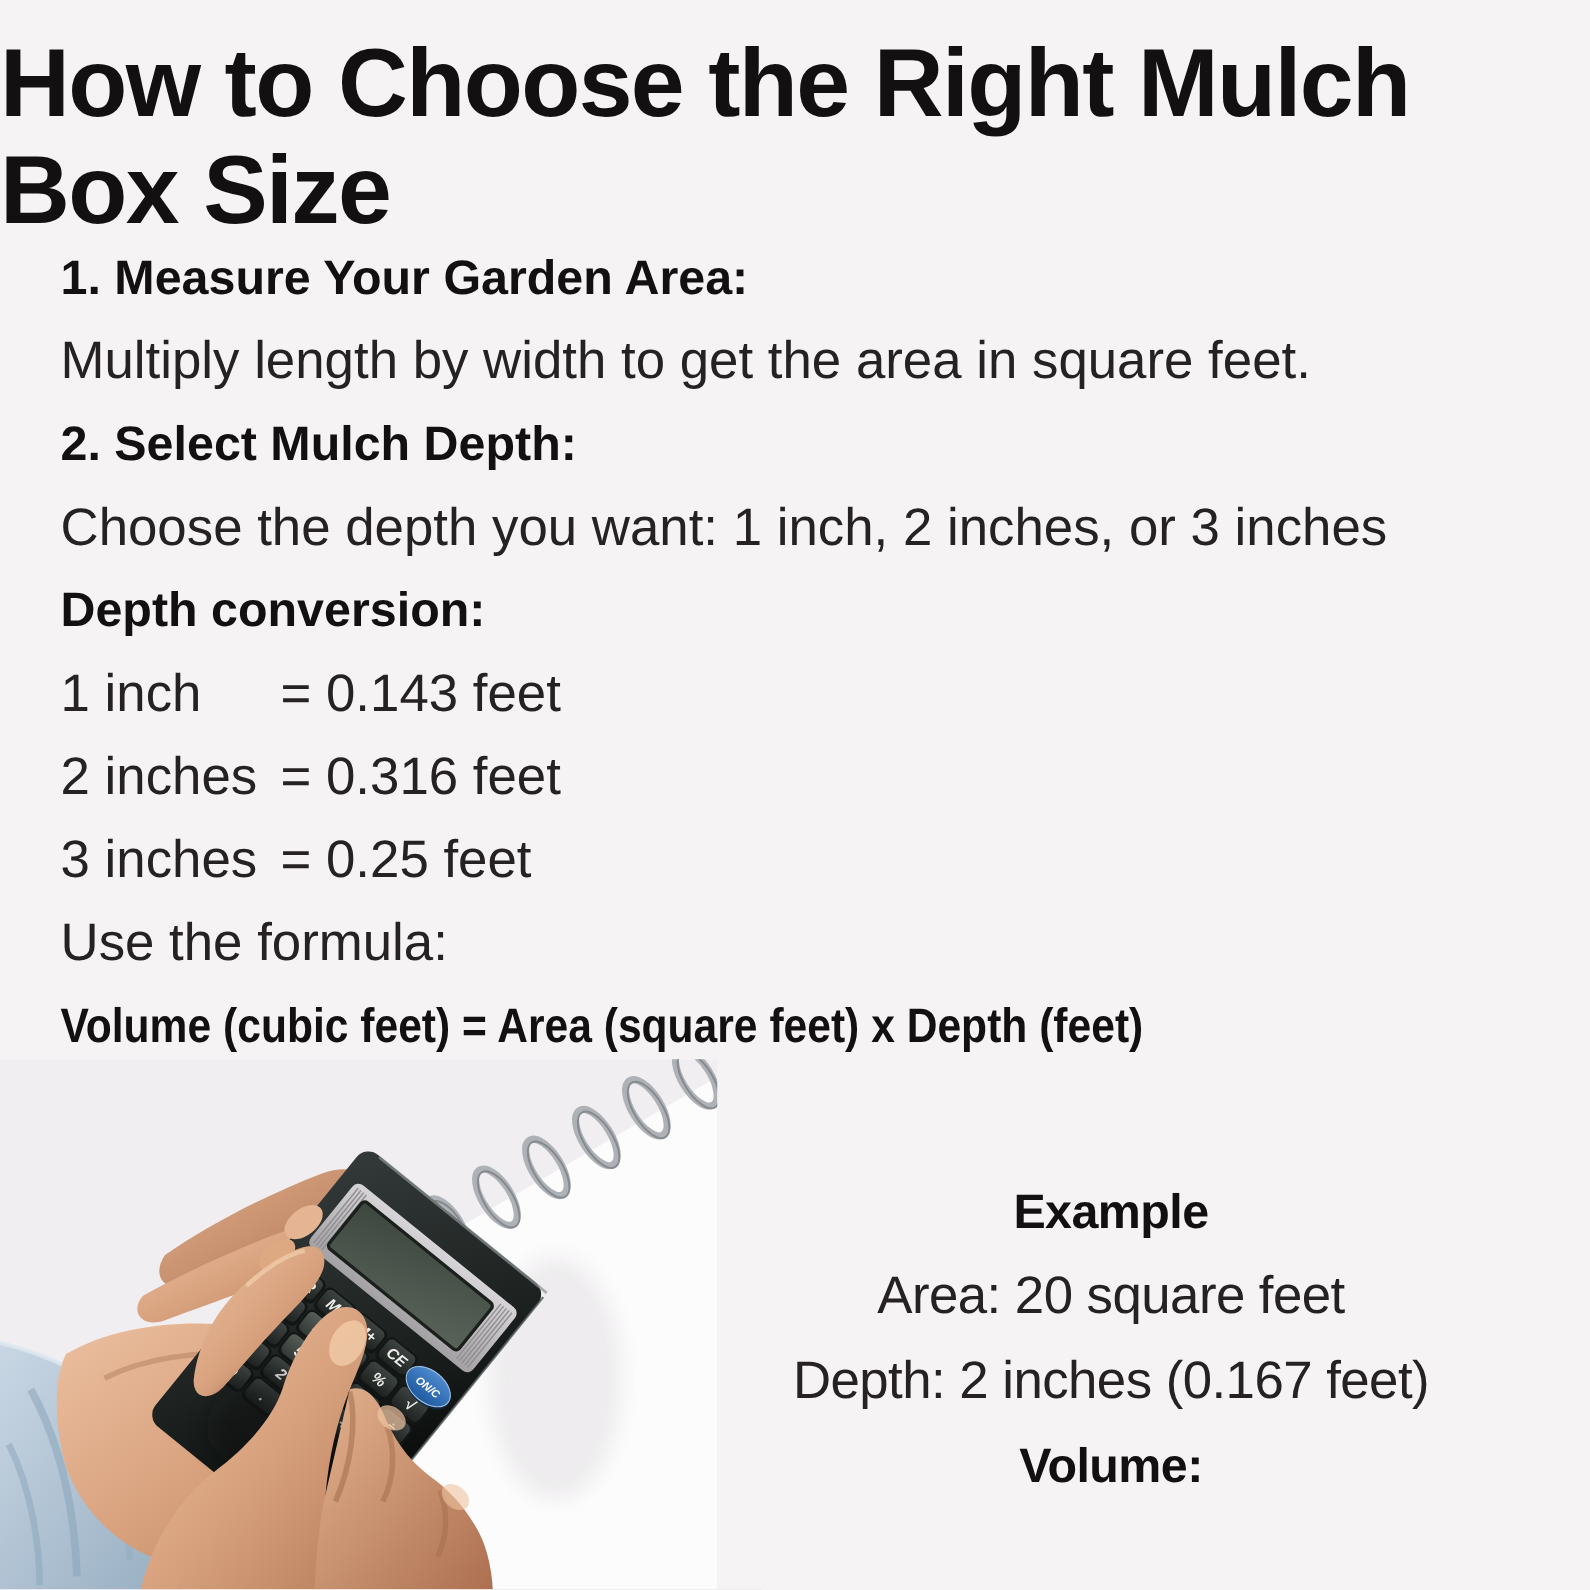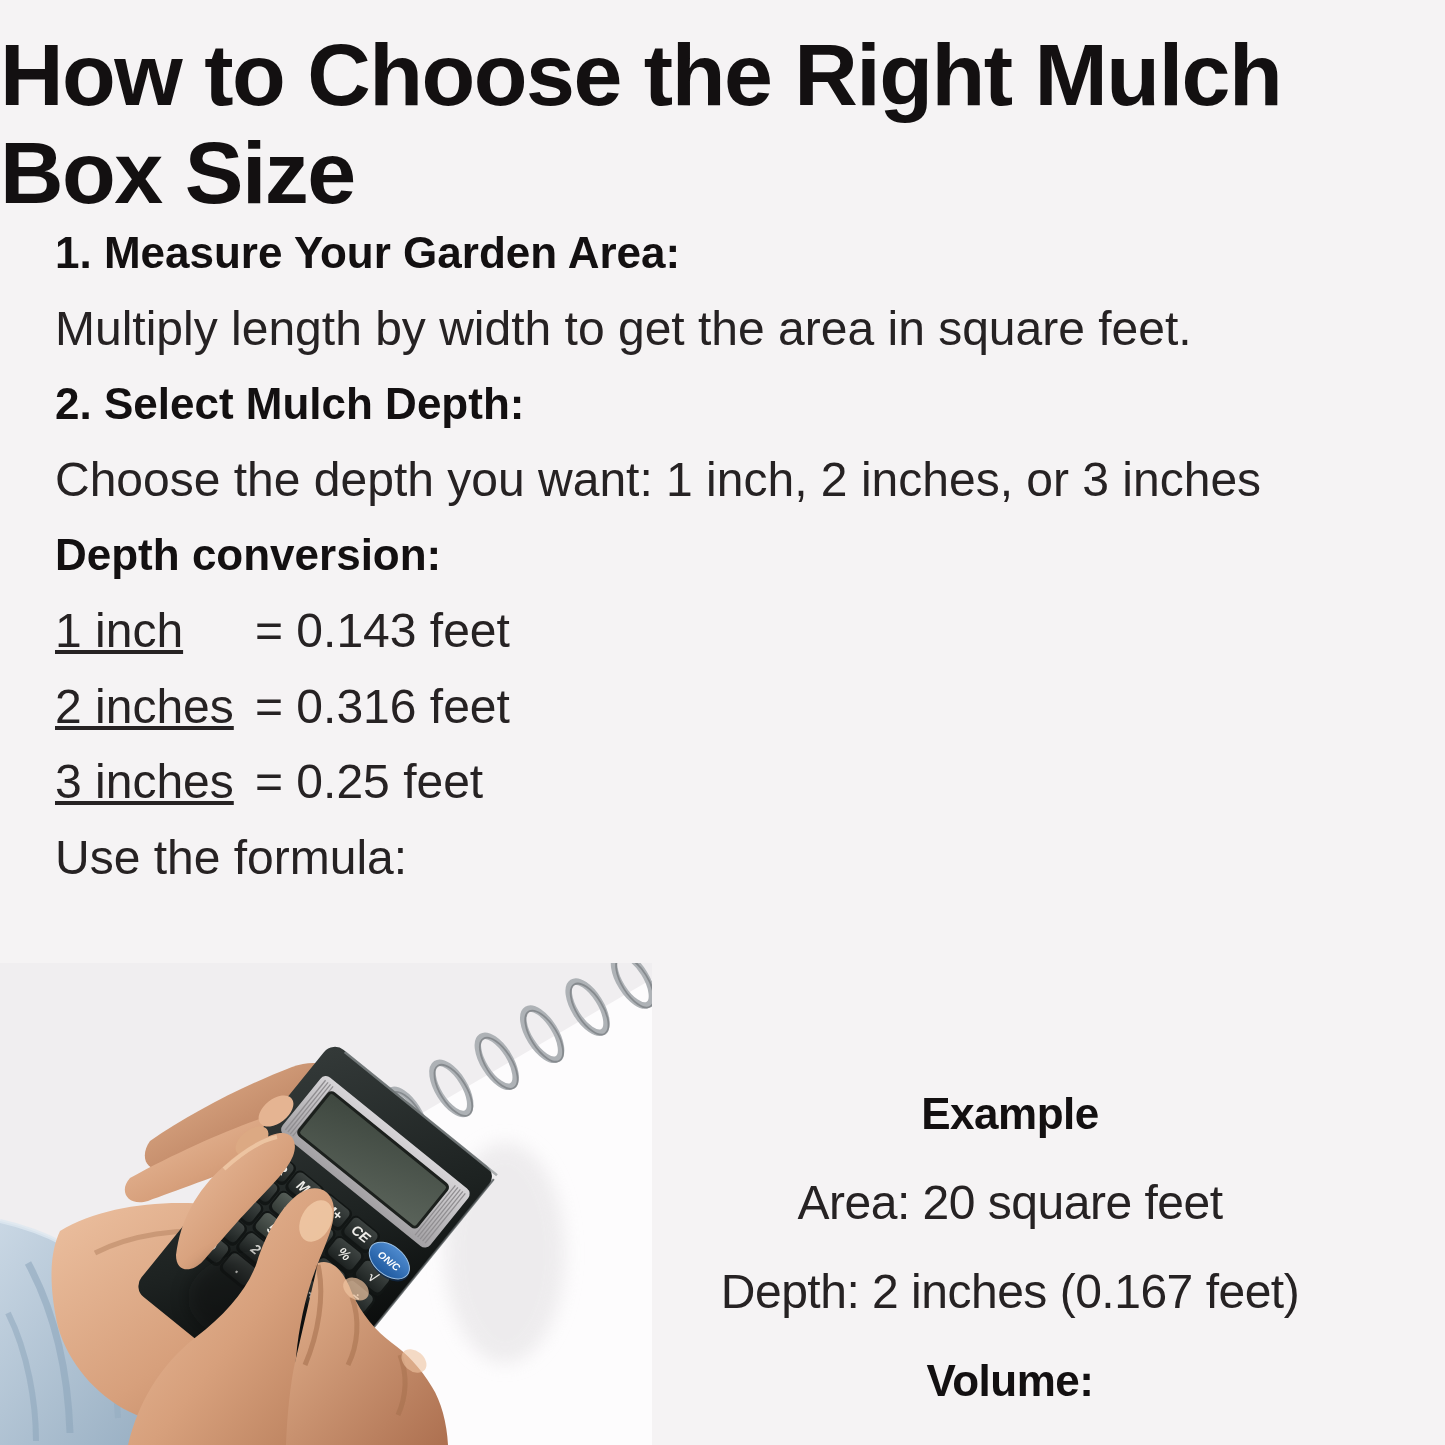--- a/index.html
+++ b/index.html
@@ -14,27 +14,27 @@
     color:#131011;
   }
   .content{
     position:absolute; left:55px; top:215px; width:1390px;
     font-size:48px; line-height:75.6px;
   }
   .content p{margin:0;}
   .h{font-weight:700; color:#131011; font-size:44px;}
   .nowrap{white-space:nowrap;}
   .row{display:flex;}
-  .dlabel{width:200px; flex:0 0 auto;text-decoration:underline;}
+  .dlabel{width:200px; flex:0 0 auto;}
   .squeeze{display:inline-block; transform:scaleX(.88); transform-origin:0 50%; white-space:nowrap;}
   .example{
     position:absolute; left:585px; top:1061px; width:850px; text-align:center;
     font-size:48px; line-height:73px; letter-spacing:-0.5px;
   }
-  .example p{margin:16px;}
+  .example p{margin:4px;}
   .photo{position:absolute; left:0; top:963px; width:652px; height:482px;}
   .keylabel{
     font-family:"Liberation Sans",sans-serif; font-weight:700; font-style:italic;
     font-size:14px; fill:#eeede9; text-anchor:middle;
   }
   .onclabel{
     font-family:"Liberation Sans",sans-serif; font-weight:700; font-style:italic;
     font-size:10px; fill:#ffffff; text-anchor:middle;
   }
 </style>
@@ -283,20 +283,23 @@
     </p>
     <p class="row">
       <span class="dlabel">2 inches</span>
       <span>= 0.316 feet</span>
     </p>
     <p class="row">
       <span class="dlabel">3 inches</span>
       <span>= 0.25 feet</span>
     </p>
     <p class="nowrap">Use the formula:</p>
+    <p class="h nowrap">
+      <span class="squeeze">Volume (cubic feet) = Area (square feet) x Depth (feet)</span>
+    </p>
   </div>
 
   <div class="example">
     <p class="h">Example</p>
     <p>Area: 20 square feet</p>
     <p>Depth: 2 inches (0.167 feet)</p>
     <p class="h">Volume:</p>
   </div>
 
 </div>

